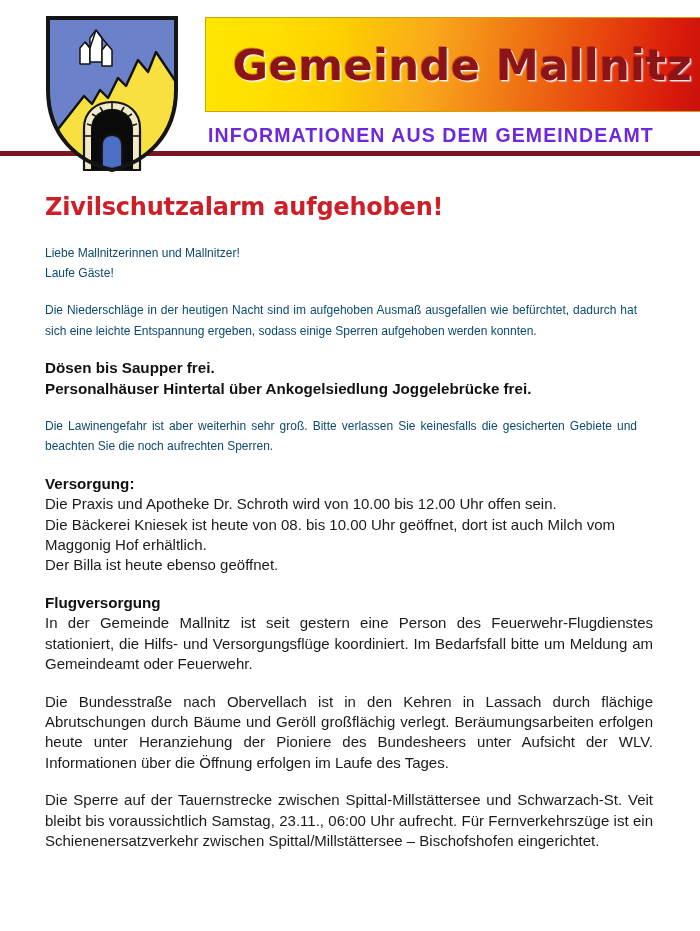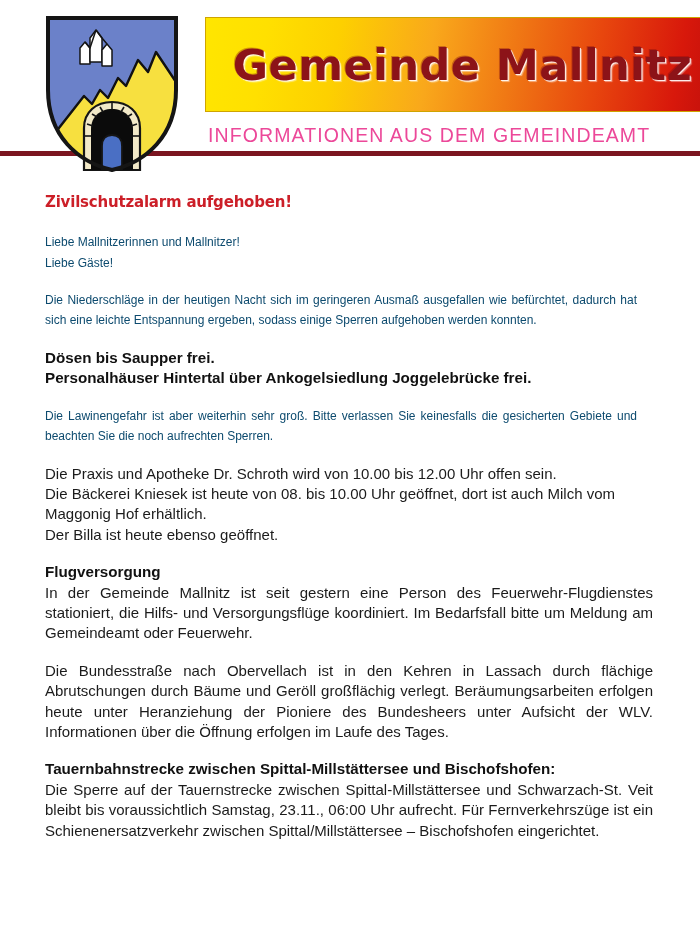--- a/index.html
+++ b/index.html
@@ -84,36 +84,37 @@
     margin-left: 6px;
   }
 
   .subtitle {
     position: absolute;
     left: 208px;
     top: 124px;
     font-family: "Liberation Sans", sans-serif;
     font-size: 19.5px;
     letter-spacing: 1.1px;
-    color: #ec4899;
+    color: #6d28d9;
     white-space: nowrap;
     z-index: 2;
+    font-weight: bold;
   }
 
   
   .content {
     position: absolute;
     left: 45px;
     top: 194px;
     width: 608px;
   }
 
   .headline {
     font-family: "DejaVu Sans", sans-serif;
-    font-size: 15px;
+    font-size: 24px;
     font-weight: bold;
     color: #cc1f28;
     letter-spacing: -0.2px;
     margin: 0 0 21px 0;
     line-height: 1.15;
   }
 
   .para {
     font-size: 12px;
     line-height: 20.4px;
@@ -208,43 +209,43 @@
 
   <div class="subtitle">INFORMATIONEN AUS DEM GEMEINDEAMT</div>
 </div>
 
 <div class="content">
 
   <h1 class="headline">Zivilschutzalarm aufgehoben!</h1>
 
   <div class="para">
     <div>Liebe Mallnitzerinnen und Mallnitzer!</div>
-    <div>Liebe Gäste!</div>
-  </div>
-
-  <p class="para justified">Die Niederschläge in der heutigen Nacht sich im geringeren Ausmaß ausgefallen wie befürchtet, dadurch hat sich eine leichte Entspannung ergeben, sodass einige Sperren aufgehoben werden konnten.</p>
+    <div>Laufe Gäste!</div>
+  </div>
+
+  <p class="para justified">Die Niederschläge in der heutigen Nacht sind im aufgehoben Ausmaß ausgefallen wie befürchtet, dadurch hat sich eine leichte Entspannung ergeben, sodass einige Sperren aufgehoben werden konnten.</p>
 
   <div class="bold-lines">
     <div class="bline">Dösen bis Saupper frei.</div>
     <div class="bline">Personalhäuser Hintertal über Ankogelsiedlung Joggelebrücke frei.</div>
   </div>
 
   <p class="para justified">Die Lawinengefahr ist aber weiterhin sehr groß. Bitte verlassen Sie keinesfalls die gesicherten Gebiete und beachten Sie die noch aufrechten Sperren.</p>
 
   <div class="block">
+    <div class="sec-head">Versorgung:</div>
     <div class="sec-body">Die Praxis und Apotheke Dr. Schroth wird von 10.00 bis 12.00 Uhr offen sein.<br>Die Bäckerei Kniesek ist heute von 08. bis 10.00 Uhr geöffnet, dort ist auch Milch vom Maggonig Hof erhältlich.<br>Der Billa ist heute ebenso geöffnet.</div>
   </div>
 
   <div class="block">
     <div class="sec-head">Flugversorgung</div>
     <div class="sec-body justified">In der Gemeinde Mallnitz ist seit gestern eine Person des Feuerwehr-Flugdienstes stationiert, die Hilfs- und Versorgungsflüge koordiniert. Im Bedarfsfall bitte um Meldung am Gemeindeamt oder Feuerwehr.</div>
   </div>
 
   <div class="block">
     <div class="sec-body justified">Die Bundesstraße nach Obervellach ist in den Kehren in Lassach durch flächige Abrutschungen durch Bäume und Geröll großflächig verlegt. Beräumungsarbeiten erfolgen heute unter Heranziehung der Pioniere des Bundesheers unter Aufsicht der WLV. Informationen über die Öffnung erfolgen im Laufe des Tages.</div>
   </div>
 
   <div class="block">
-    <div class="sec-head">Tauernbahnstrecke zwischen Spittal-Millstättersee und Bischofshofen:</div>
     <div class="sec-body justified">Die Sperre auf der Tauernstrecke zwischen Spittal-Millstättersee und Schwarzach-St. Veit bleibt bis voraussichtlich Samstag, 23.11., 06:00 Uhr aufrecht. Für Fernverkehrszüge ist ein Schienenersatzverkehr zwischen Spittal/Millstättersee – Bischofshofen eingerichtet.</div>
   </div>
 
 </div>
 
 </body></html>

